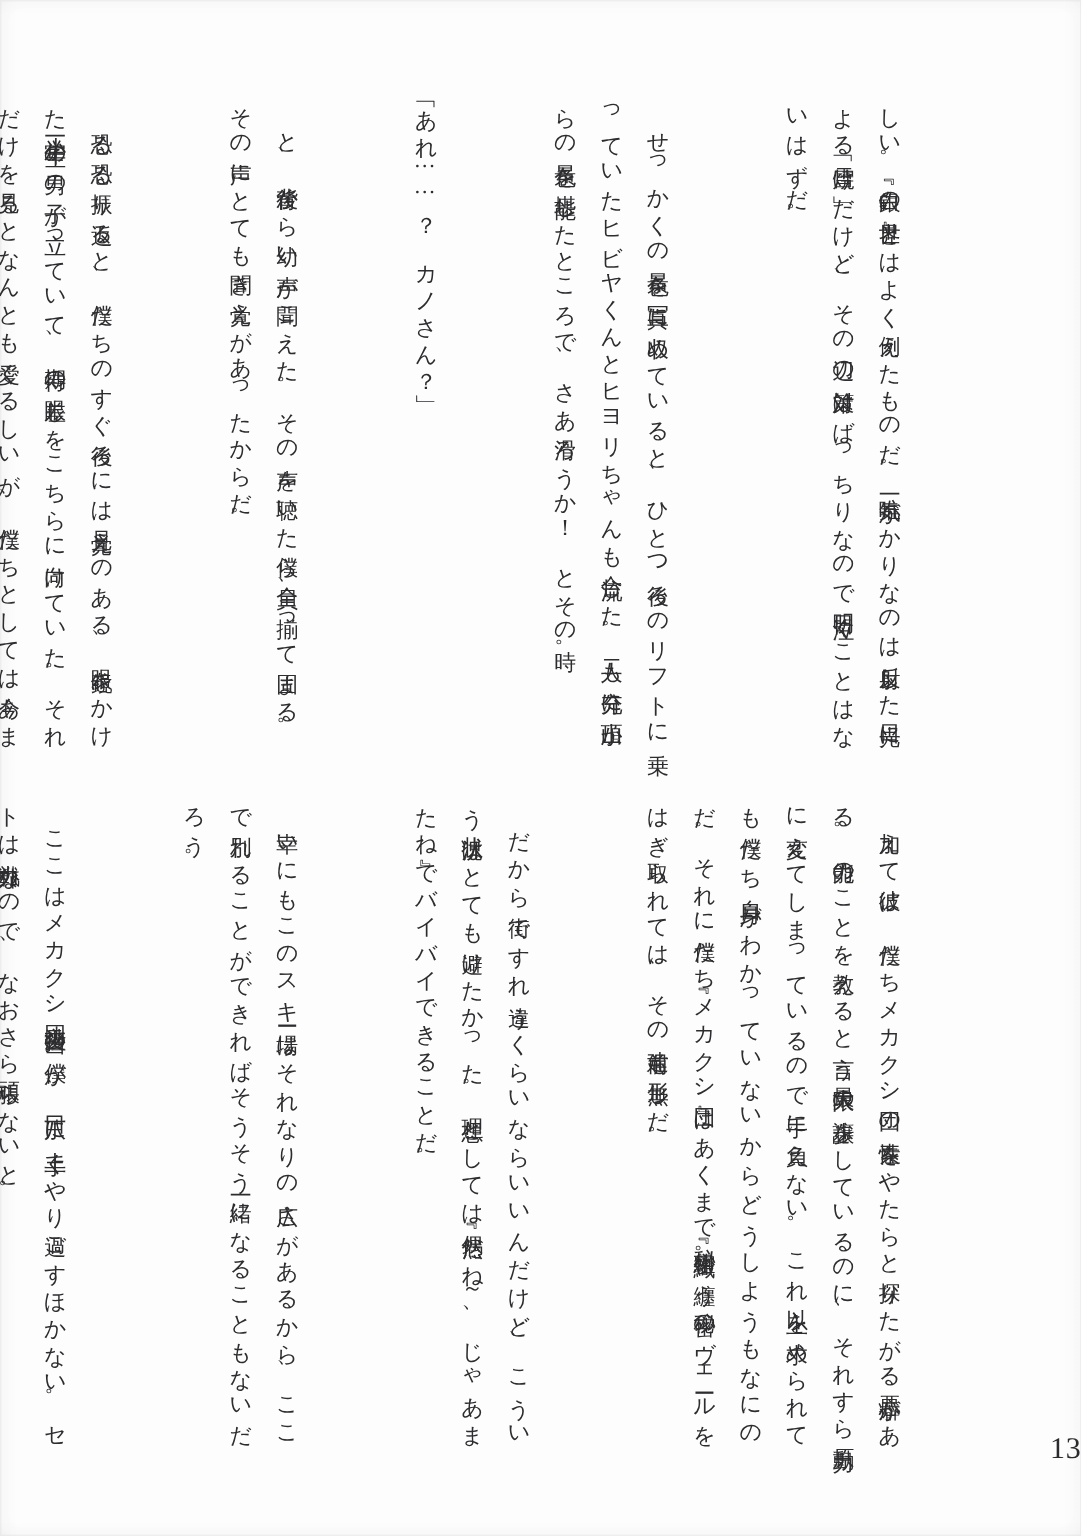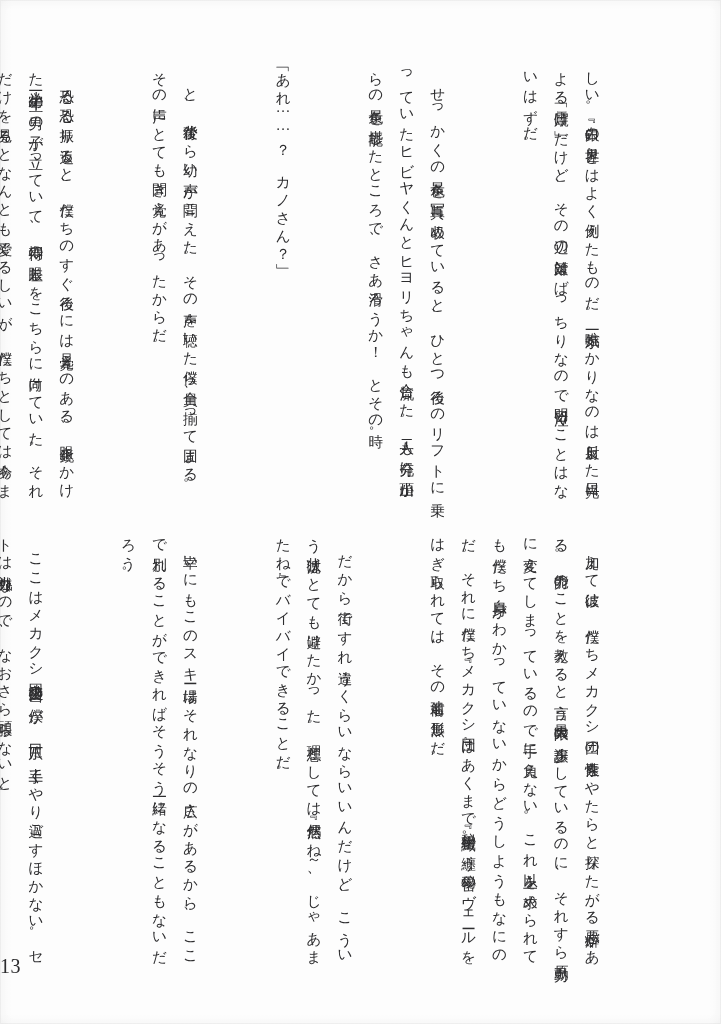--- a/index.html
+++ b/index.html
@@ -82,21 +82,21 @@
 
   .indent {
     text-indent: 15.9px;
   }
 
   .page-number {
     position: absolute;
     left: 0;
     right: 0;
     top: 955px;
-    text-align: left;
+    text-align: right;
     font-family: "Liberation Serif", "DejaVu Serif", serif;
     font-size: 20px;
     color: #2b2b2d;
     letter-spacing: 0.5px;
   }
 </style>
 </head>
 <body>
 
 <div class="page">

